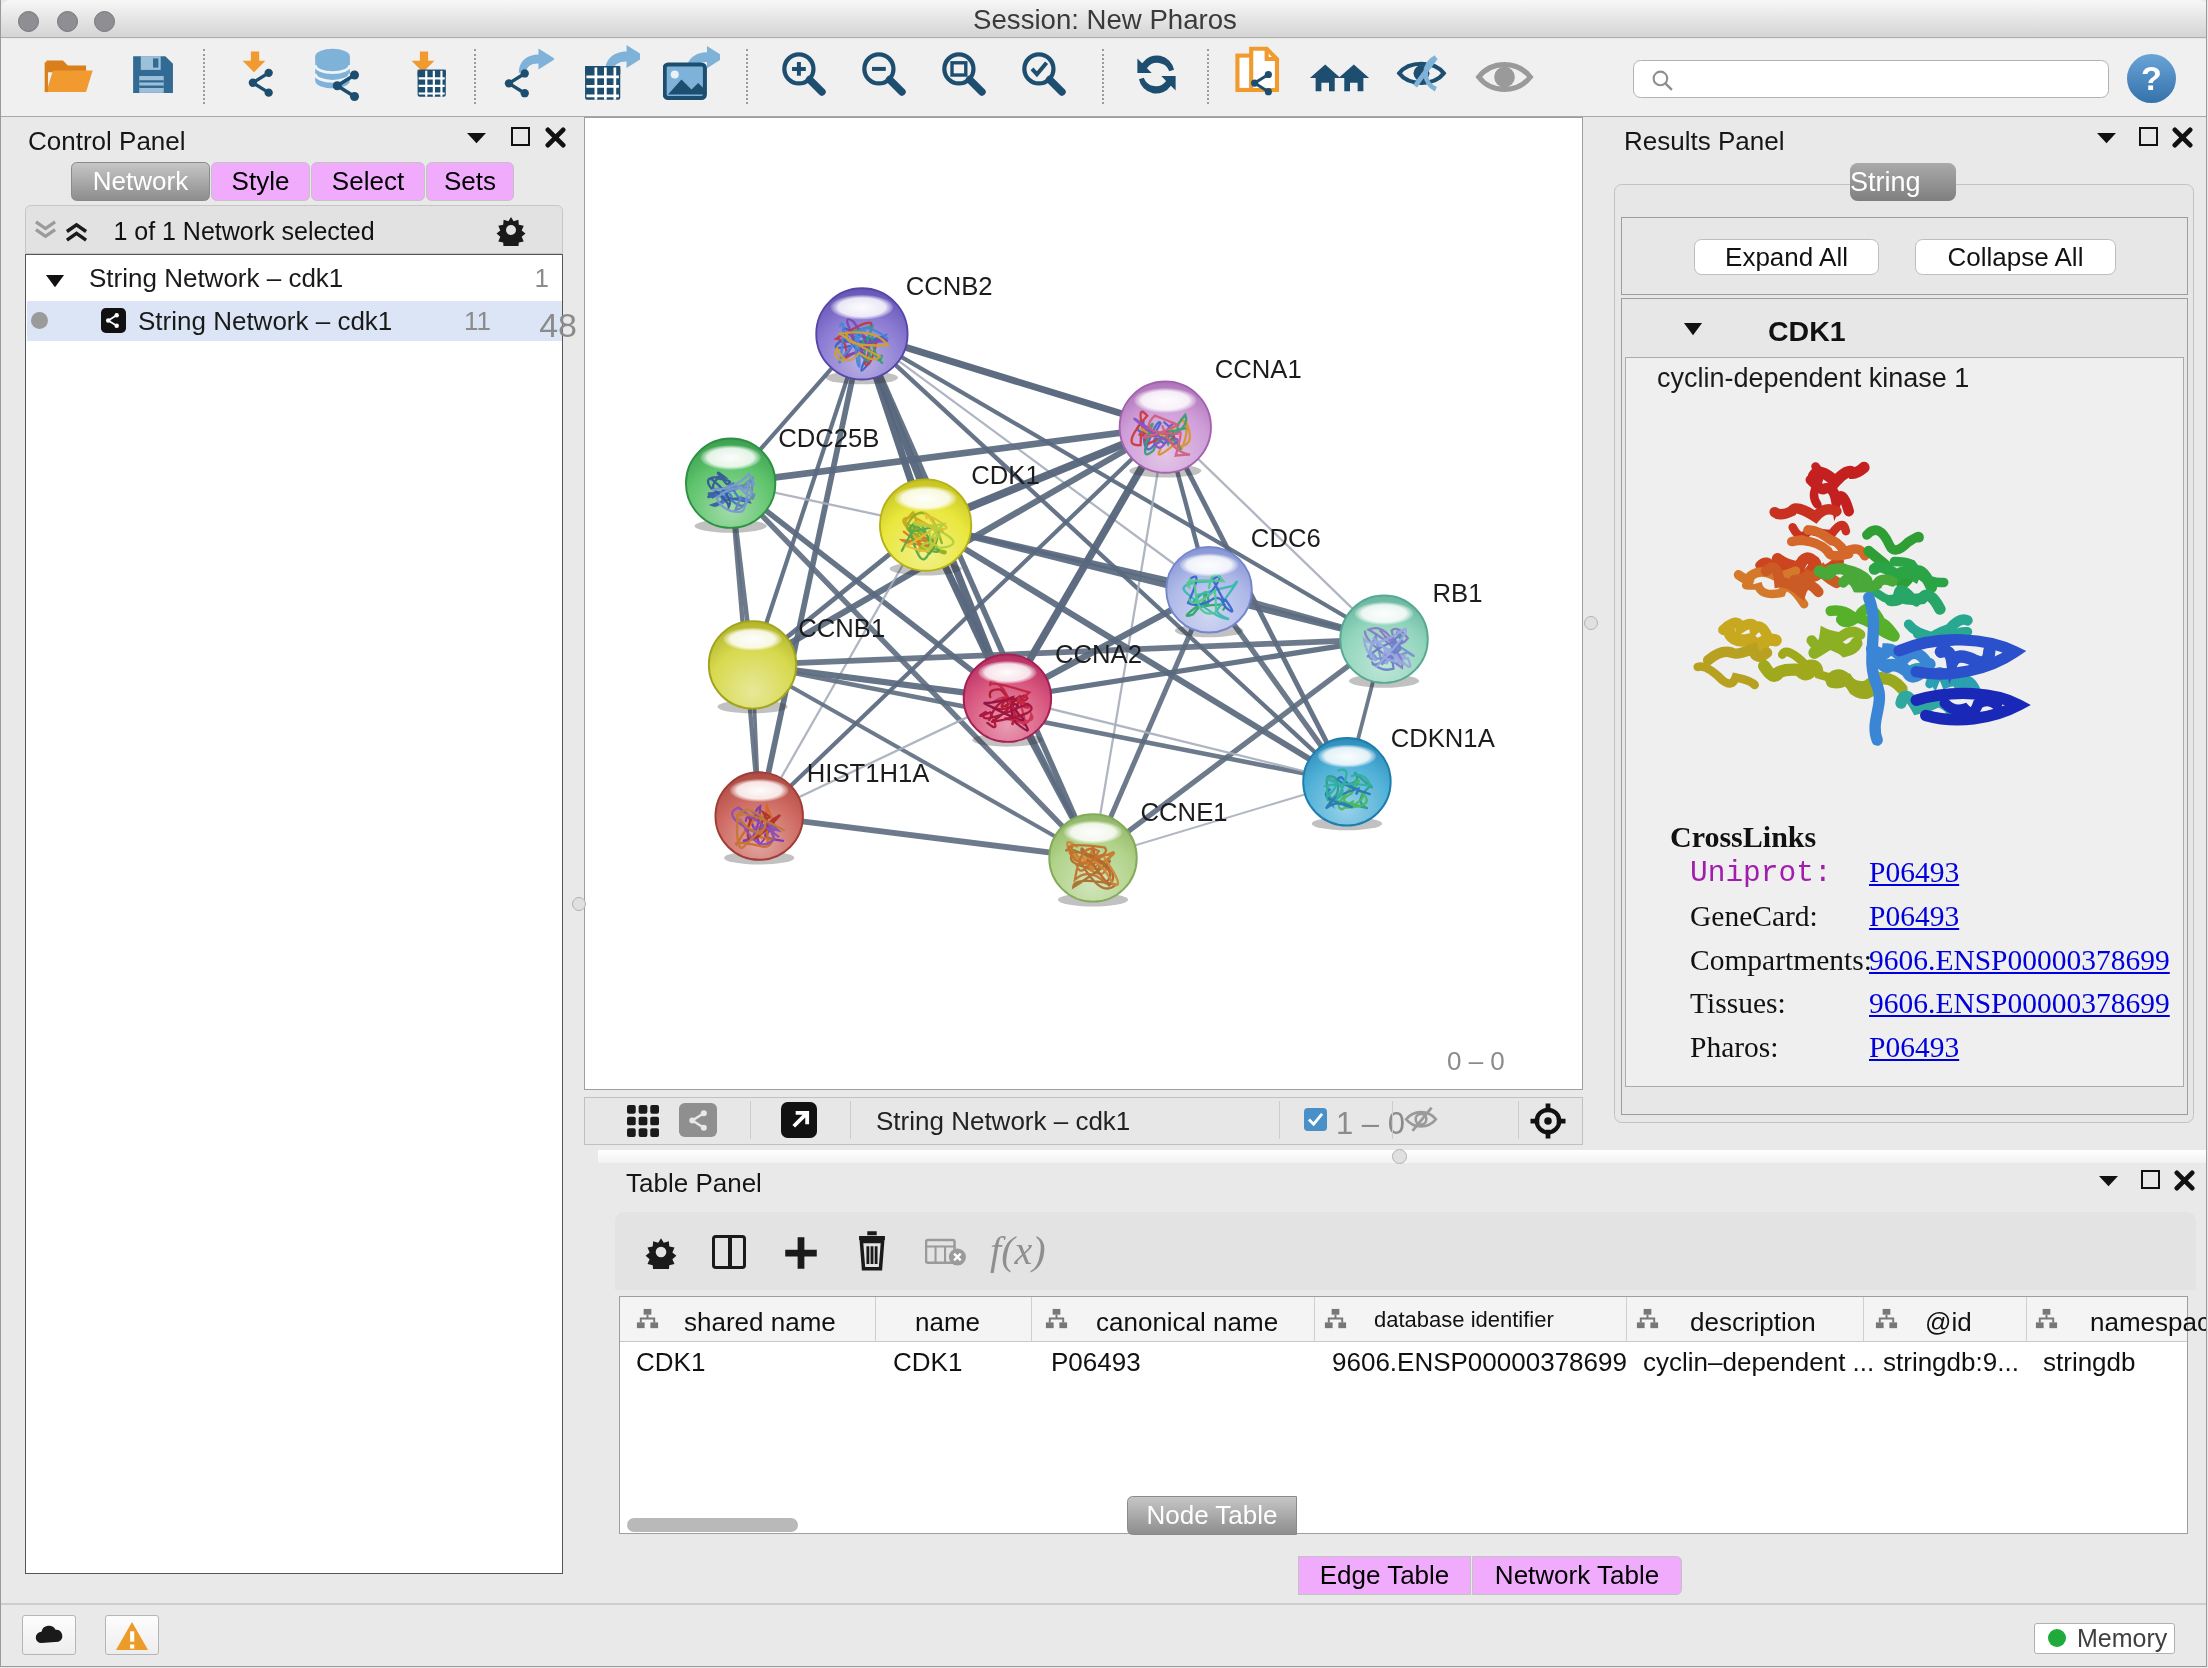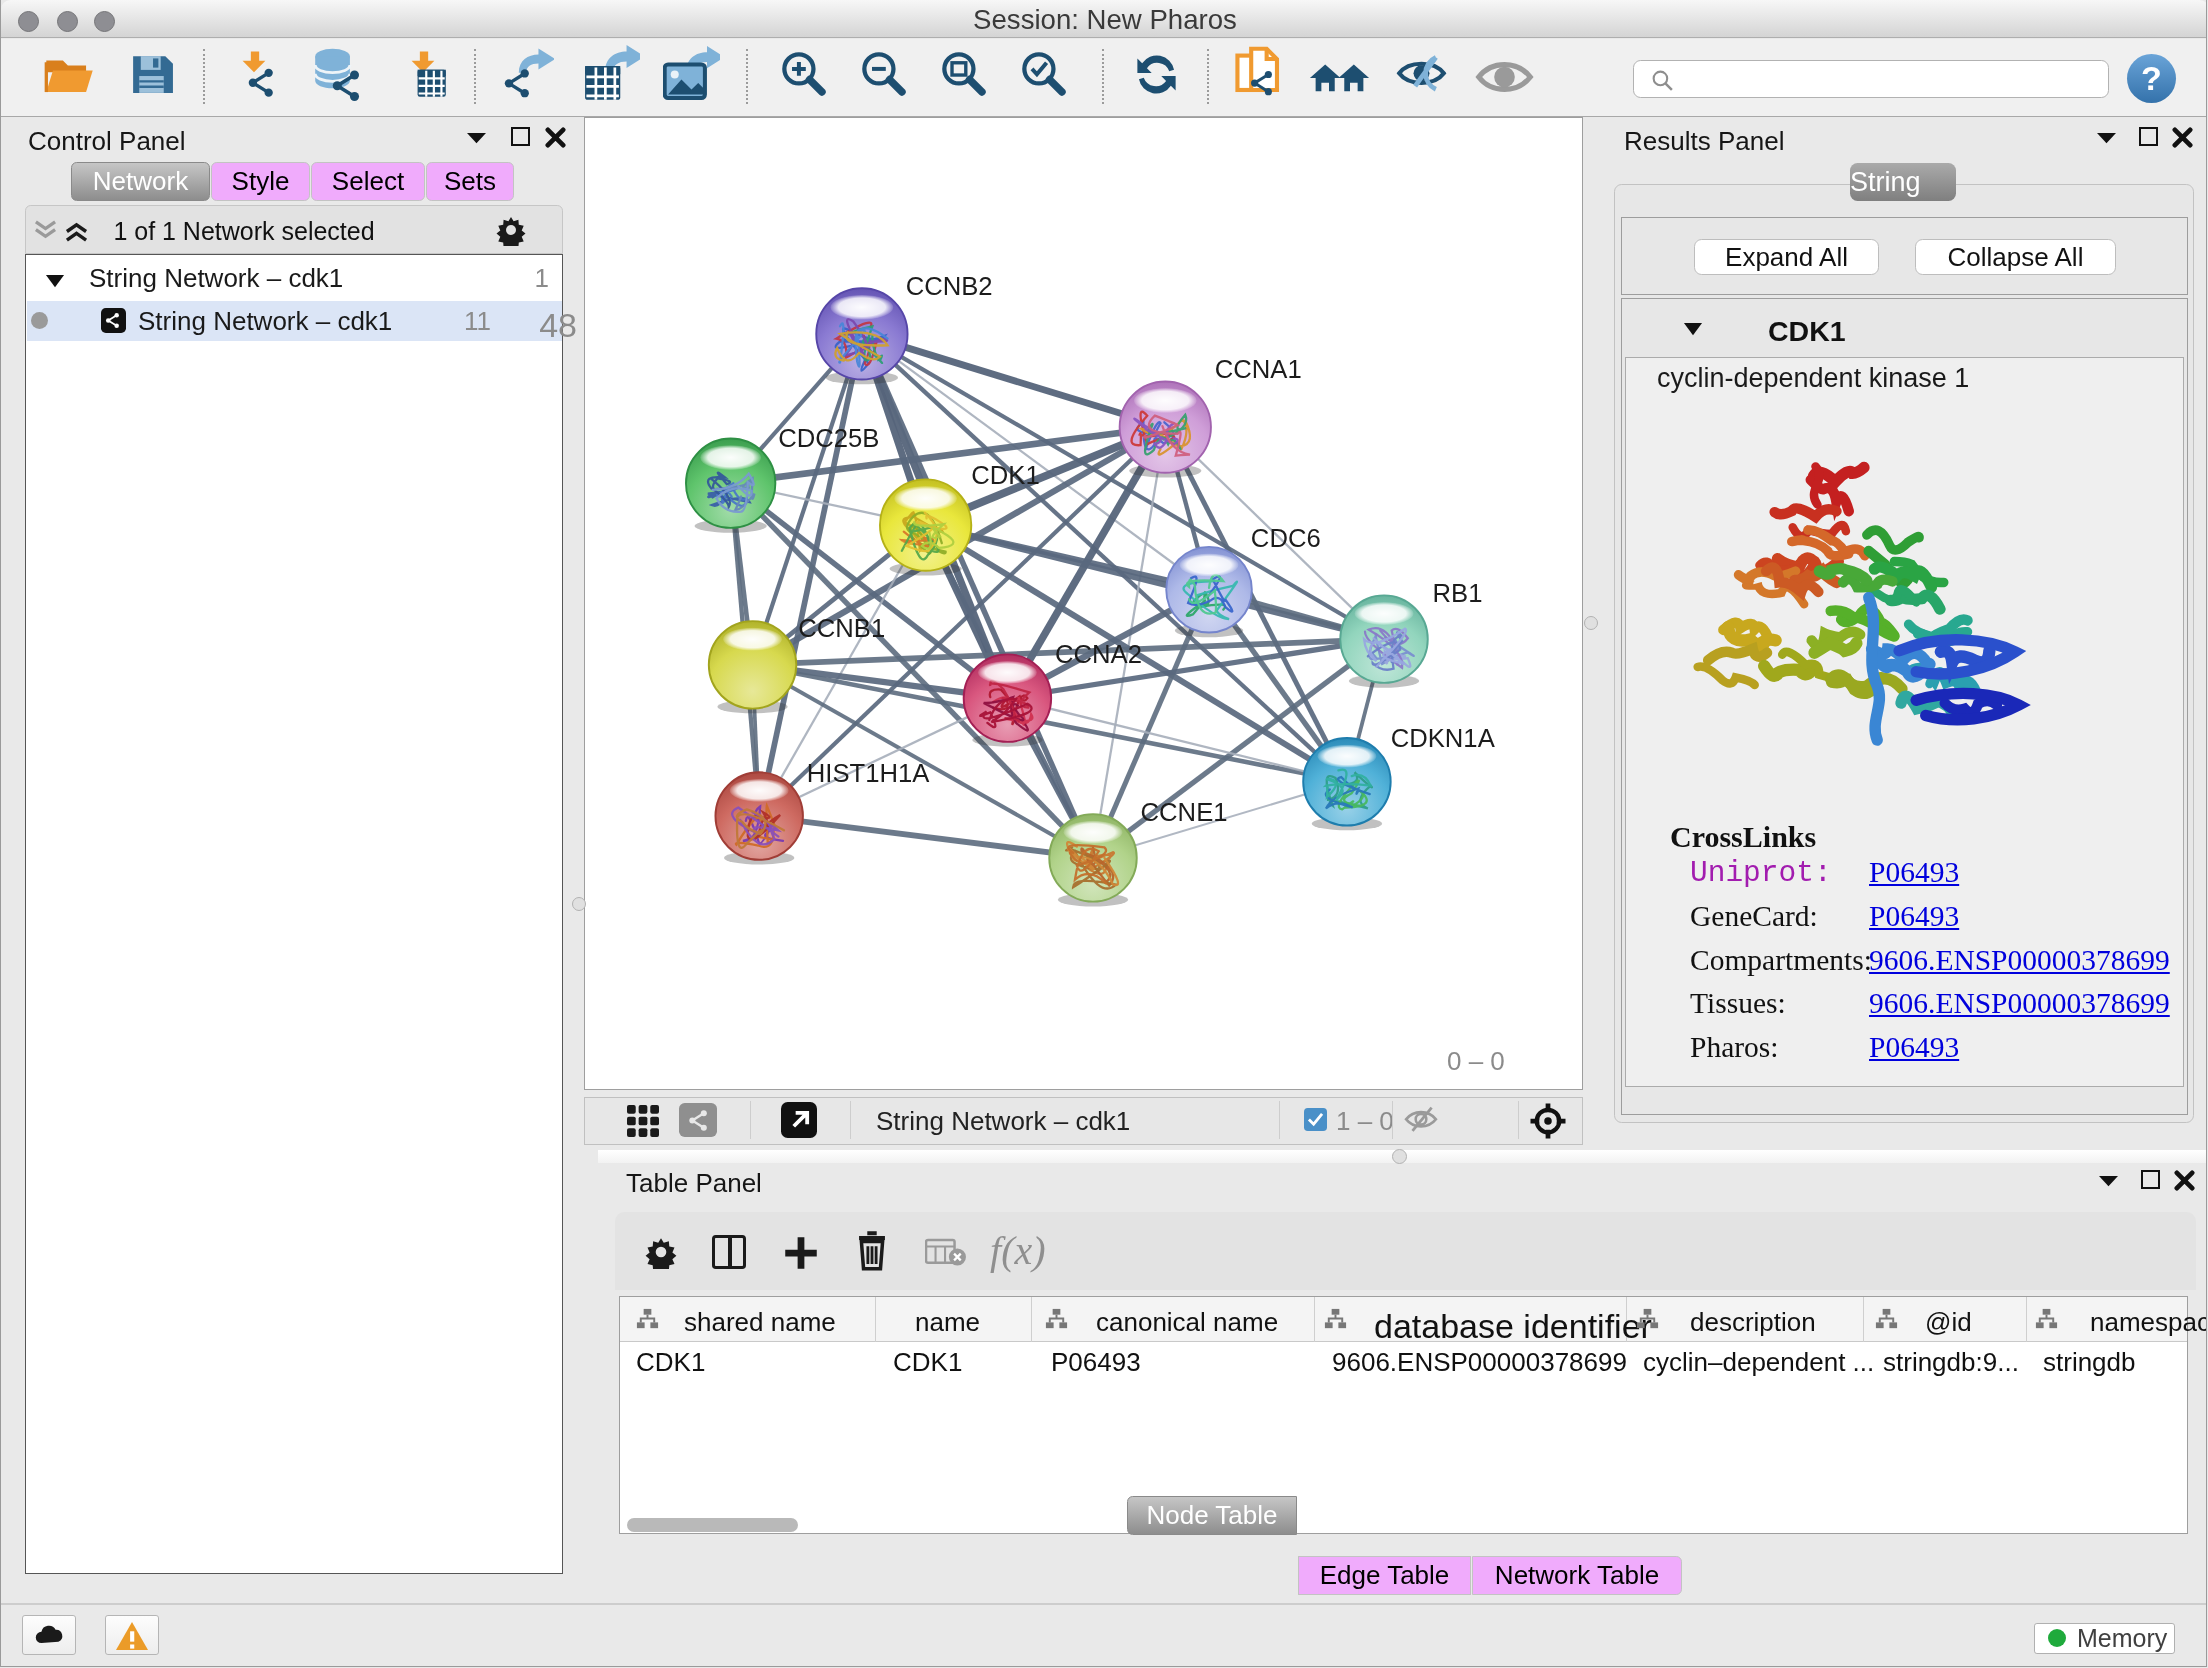--- a/index.html
+++ b/index.html
@@ -494,21 +494,21 @@
 <svg class="abs" style="left:787px;top:1109px" width="23" height="23" viewBox="0 0 24 24">
     <path d="M8 4 H20 V16 M20 4 L6 18" stroke="#fff" stroke-width="4" fill="none"></path>
   </svg>
 <div class="abs" style="left:849px;top:1101px;width:0;height:38px;border-left:1.9px solid #cdcdcd"></div>
 <div class="abs" style="left:875px;top:1106px;font-size:26px;color:#222">String Network – cdk1</div>
 <div class="abs" style="left:1278px;top:1101px;width:0;height:38px;border-left:1.9px solid #cdcdcd"></div>
 <div class="abs" style="left:1303px;top:1108px;width:23px;height:23px;background:#4a90c8;border-radius:3.8px"></div>
 <svg class="abs" style="left:1306px;top:1112px" width="17" height="15" viewBox="0 0 18 16">
     <path d="M2 8 L7 13 L16 2" stroke="#fff" stroke-width="3" fill="none"></path>
   </svg>
-<div class="abs gtxt" style="left:1335px;top:1106px;font-size:26px">1 – 0</div>
+<div class="abs gtxt" style="left:1335px;top:1106px;font-size:31px">1 – 0</div>
 <div class="abs" style="left:1391px;top:1101px;width:0;height:38px;border-left:1.9px solid #cdcdcd"></div>
 <svg class="abs" style="left:1403px;top:1105px" width="34" height="28.5" viewBox="0 0 32 26">
     <path d="M2 13 C9 4 23 4 30 13 C23 22 9 22 2 13 Z" fill="none" stroke="#9a9a9a" stroke-width="2.6"></path>
     <circle cx="16" cy="13" r="5" fill="none" stroke="#9a9a9a" stroke-width="2.4"></circle>
     <path d="M26 2 L8 24" stroke="#9a9a9a" stroke-width="2.6"></path>
   </svg>
 <div class="abs gtxt" style="left:1446px;top:1046px;font-size:26px">0 – 0</div>
 <div class="abs" style="left:1517px;top:1101px;width:0;height:38px;border-left:1.9px solid #cdcdcd"></div>
 <svg class="abs" style="left:1527px;top:1101px" width="40" height="40" viewBox="0 0 32 32">
     <circle cx="16" cy="16" r="9" fill="none" stroke="#111" stroke-width="3.4"></circle>
@@ -649,21 +649,21 @@
     <rect x="16" y="16" width="8" height="6" fill="#777"></rect>
     <path d="M13 8 v4 M6 16 v-4 h14 v4" stroke="#777" stroke-width="2" fill="none"></path>
   </svg>
 <div class="abs" style="left:1095px;top:1307px;font-size:26px;color:#111">canonical name</div>
 <svg class="abs" style="left:1322px;top:1307px" width="25" height="25" viewBox="0 0 26 26">
     <rect x="9" y="2" width="8" height="6" fill="#777"></rect>
     <rect x="2" y="16" width="8" height="6" fill="#777"></rect>
     <rect x="16" y="16" width="8" height="6" fill="#777"></rect>
     <path d="M13 8 v4 M6 16 v-4 h14 v4" stroke="#777" stroke-width="2" fill="none"></path>
   </svg>
-<div class="abs" style="left:1373px;top:1307px;font-size:34px;color:#111">database identifier</div>
+<div class="abs" style="left:1373px;top:1307px;font-size:22px;color:#111">database identifier</div>
 <svg class="abs" style="left:1634px;top:1307px" width="25" height="25" viewBox="0 0 26 26">
     <rect x="9" y="2" width="8" height="6" fill="#777"></rect>
     <rect x="2" y="16" width="8" height="6" fill="#777"></rect>
     <rect x="16" y="16" width="8" height="6" fill="#777"></rect>
     <path d="M13 8 v4 M6 16 v-4 h14 v4" stroke="#777" stroke-width="2" fill="none"></path>
   </svg>
 <div class="abs" style="left:1689px;top:1307px;font-size:26px;color:#111">description</div>
 <svg class="abs" style="left:1873px;top:1307px" width="25" height="25" viewBox="0 0 26 26">
     <rect x="9" y="2" width="8" height="6" fill="#777"></rect>
     <rect x="2" y="16" width="8" height="6" fill="#777"></rect>

